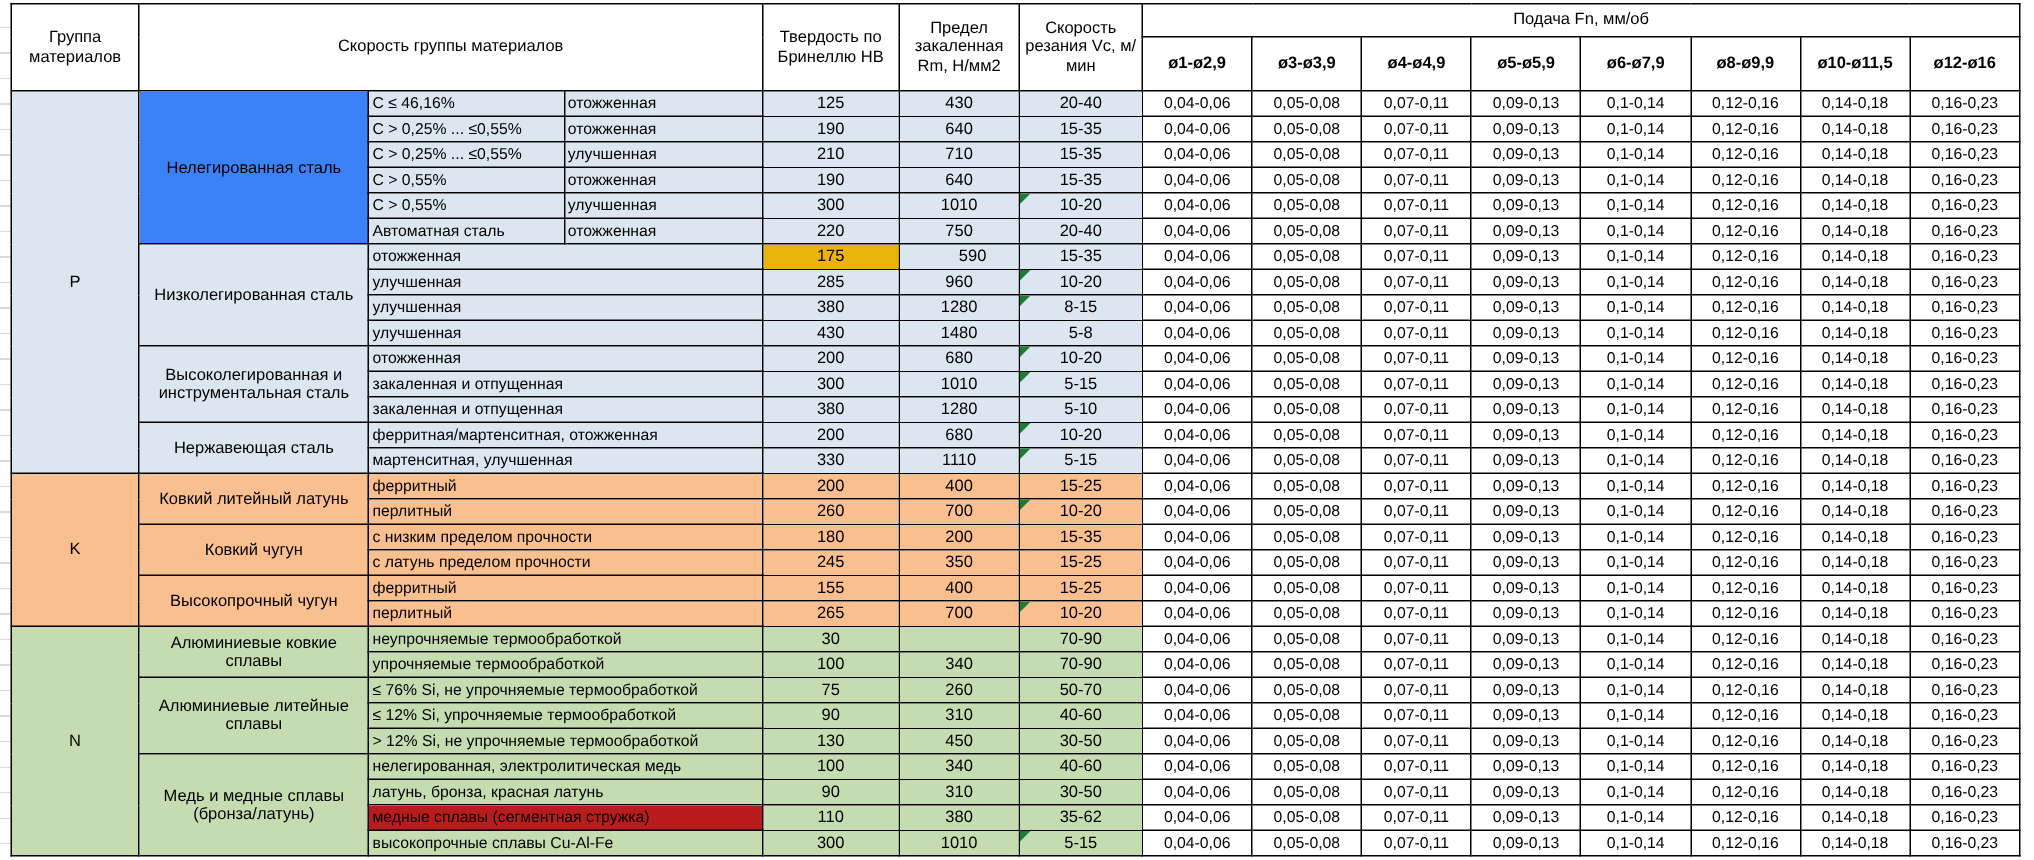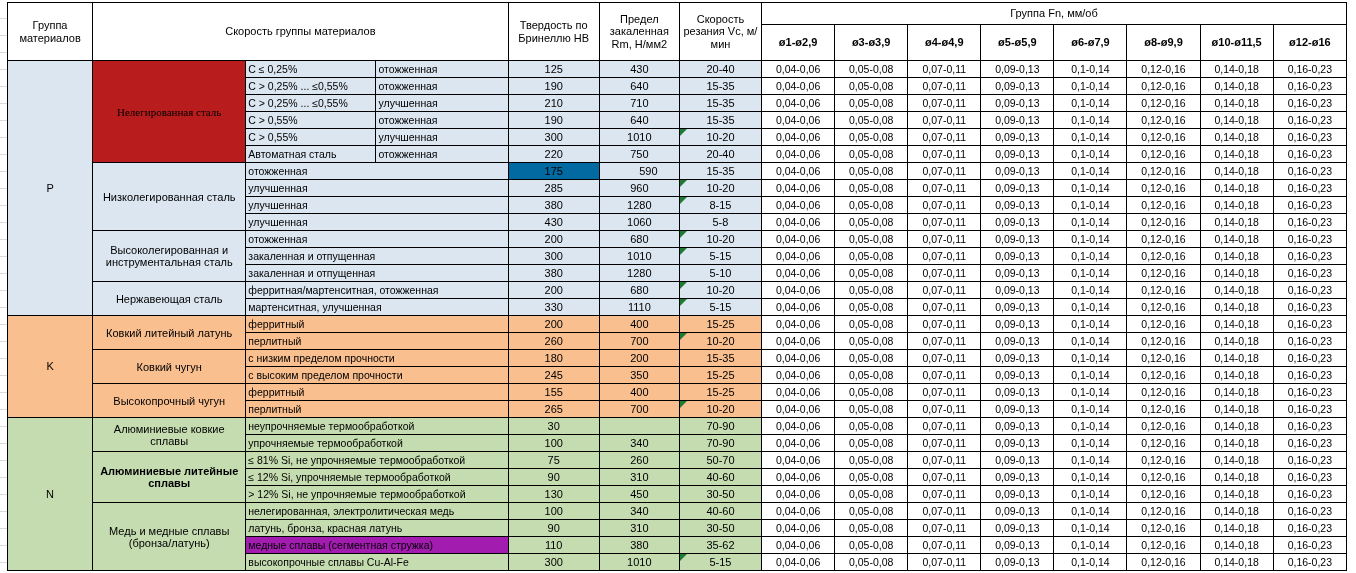--- a/index.html
+++ b/index.html
@@ -48,38 +48,38 @@
         <col style="width:73px">
         <col style="width:73px">
     </colgroup>
     <thead>
       <tr class="hdr-top">
         <th rowspan="2">Группа материалов</th>
         <th rowspan="2" colspan="3">Скорость группы материалов</th>
         <th rowspan="2">Твердость по Бринеллю HB</th>
         <th rowspan="2">Предел закаленная Rm, Н/мм2</th>
         <th rowspan="2">Скорость резания Vc, м/мин</th>
-        <th colspan="8">Группа Fn, мм/об</th>
+        <th colspan="8">Подача Fn, мм/об</th>
       </tr>
       <tr class="hdr-dia">
         <th>ø1-ø2,9</th>
         <th>ø3-ø3,9</th>
         <th>ø4-ø4,9</th>
         <th>ø5-ø5,9</th>
         <th>ø6-ø7,9</th>
         <th>ø8-ø9,9</th>
         <th>ø10-ø11,5</th>
         <th>ø12-ø16</th>
       </tr>
     </thead>
     <tbody id="table-body">
         <tr>
           <td class="group-cell" rowspan="15" style="background: rgb(220, 230, 241);">P</td>
-          <td class="subgroup-cell" rowspan="6" style="background: #b91c1c; font-family: Liberation Serif, serif;">Нелегированная сталь</td>
-          <td class="detail-cell" style="background: rgb(220, 230, 241);">C ≤ 0,25%</td>
+          <td class="subgroup-cell" rowspan="6" style="background: #3b82f6;">Нелегированная сталь</td>
+          <td class="detail-cell" style="background: rgb(220, 230, 241);">C ≤ 46,16%</td>
           <td class="detail-cell" style="background: rgb(220, 230, 241);">отожженная</td>
           <td class="num-cell" style="background: rgb(220, 230, 241);"><span>125</span></td>
           <td class="num-cell" style="background: rgb(220, 230, 241);"><span>430</span></td>
           <td class="num-cell" style="background: rgb(220, 230, 241);"><span>20-40</span></td>
           <td class="feed-cell">0,04-0,06</td>
           <td class="feed-cell">0,05-0,08</td>
           <td class="feed-cell">0,07-0,11</td>
           <td class="feed-cell">0,09-0,13</td>
           <td class="feed-cell">0,1-0,14</td>
           <td class="feed-cell">0,12-0,16</td>
@@ -157,21 +157,21 @@
           <td class="feed-cell">0,07-0,11</td>
           <td class="feed-cell">0,09-0,13</td>
           <td class="feed-cell">0,1-0,14</td>
           <td class="feed-cell">0,12-0,16</td>
           <td class="feed-cell">0,14-0,18</td>
           <td class="feed-cell">0,16-0,23</td>
         </tr>
         <tr>
           <td class="subgroup-cell" rowspan="4" style="background: rgb(220, 230, 241);">Низколегированная сталь</td>
           <td class="detail-cell" colspan="2" style="background: rgb(220, 230, 241);">отожженная</td>
-          <td class="num-cell" style="background: #0369a1; margin-top: 36px;"><span>175</span></td>
+          <td class="num-cell" style="background: #eab308; margin-top: 36px;"><span>175</span></td>
           <td class="num-cell" style="background: rgb(220, 230, 241); padding-left: 20px;"><span>590</span></td>
           <td class="num-cell" style="background: rgb(220, 230, 241);"><span>15-35</span></td>
           <td class="feed-cell">0,04-0,06</td>
           <td class="feed-cell">0,05-0,08</td>
           <td class="feed-cell">0,07-0,11</td>
           <td class="feed-cell">0,09-0,13</td>
           <td class="feed-cell">0,1-0,14</td>
           <td class="feed-cell">0,12-0,16</td>
           <td class="feed-cell">0,14-0,18</td>
           <td class="feed-cell">0,16-0,23</td>
@@ -200,21 +200,21 @@
           <td class="feed-cell">0,07-0,11</td>
           <td class="feed-cell">0,09-0,13</td>
           <td class="feed-cell">0,1-0,14</td>
           <td class="feed-cell">0,12-0,16</td>
           <td class="feed-cell">0,14-0,18</td>
           <td class="feed-cell">0,16-0,23</td>
         </tr>
         <tr>
           <td class="detail-cell" colspan="2" style="background: rgb(220, 230, 241);">улучшенная</td>
           <td class="num-cell" style="background: rgb(220, 230, 241);"><span>430</span></td>
-          <td class="num-cell" style="background: rgb(220, 230, 241);"><span>1060</span></td>
+          <td class="num-cell" style="background: rgb(220, 230, 241);"><span>1480</span></td>
           <td class="num-cell" style="background: rgb(220, 230, 241);"><span>5-8</span></td>
           <td class="feed-cell">0,04-0,06</td>
           <td class="feed-cell">0,05-0,08</td>
           <td class="feed-cell">0,07-0,11</td>
           <td class="feed-cell">0,09-0,13</td>
           <td class="feed-cell">0,1-0,14</td>
           <td class="feed-cell">0,12-0,16</td>
           <td class="feed-cell">0,14-0,18</td>
           <td class="feed-cell">0,16-0,23</td>
         </tr>
@@ -329,21 +329,21 @@
           <td class="feed-cell">0,04-0,06</td>
           <td class="feed-cell">0,05-0,08</td>
           <td class="feed-cell">0,07-0,11</td>
           <td class="feed-cell">0,09-0,13</td>
           <td class="feed-cell">0,1-0,14</td>
           <td class="feed-cell">0,12-0,16</td>
           <td class="feed-cell">0,14-0,18</td>
           <td class="feed-cell">0,16-0,23</td>
         </tr>
         <tr>
-          <td class="detail-cell" colspan="2" style="background: rgb(250, 191, 143);">с высоким пределом прочности</td>
+          <td class="detail-cell" colspan="2" style="background: rgb(250, 191, 143);">с латунь пределом прочности</td>
           <td class="num-cell" style="background: rgb(250, 191, 143);"><span>245</span></td>
           <td class="num-cell" style="background: rgb(250, 191, 143);"><span>350</span></td>
           <td class="num-cell" style="background: rgb(250, 191, 143);"><span>15-25</span></td>
           <td class="feed-cell">0,04-0,06</td>
           <td class="feed-cell">0,05-0,08</td>
           <td class="feed-cell">0,07-0,11</td>
           <td class="feed-cell">0,09-0,13</td>
           <td class="feed-cell">0,1-0,14</td>
           <td class="feed-cell">0,12-0,16</td>
           <td class="feed-cell">0,14-0,18</td>
@@ -402,22 +402,22 @@
           <td class="feed-cell">0,04-0,06</td>
           <td class="feed-cell">0,05-0,08</td>
           <td class="feed-cell">0,07-0,11</td>
           <td class="feed-cell">0,09-0,13</td>
           <td class="feed-cell">0,1-0,14</td>
           <td class="feed-cell">0,12-0,16</td>
           <td class="feed-cell">0,14-0,18</td>
           <td class="feed-cell">0,16-0,23</td>
         </tr>
         <tr>
-          <td class="subgroup-cell" rowspan="3" style="background: rgb(197, 220, 176); font-weight: bold;">Алюминиевые литейные сплавы</td>
-          <td class="detail-cell" colspan="2" style="background: rgb(197, 220, 176);">≤ 81% Si, не упрочняемые термообработкой</td>
+          <td class="subgroup-cell" rowspan="3" style="background: rgb(197, 220, 176);">Алюминиевые литейные сплавы</td>
+          <td class="detail-cell" colspan="2" style="background: rgb(197, 220, 176);">≤ 76% Si, не упрочняемые термообработкой</td>
           <td class="num-cell" style="background: rgb(197, 220, 176);"><span>75</span></td>
           <td class="num-cell" style="background: rgb(197, 220, 176);"><span>260</span></td>
           <td class="num-cell" style="background: rgb(197, 220, 176);"><span>50-70</span></td>
           <td class="feed-cell">0,04-0,06</td>
           <td class="feed-cell">0,05-0,08</td>
           <td class="feed-cell">0,07-0,11</td>
           <td class="feed-cell">0,09-0,13</td>
           <td class="feed-cell">0,1-0,14</td>
           <td class="feed-cell">0,12-0,16</td>
           <td class="feed-cell">0,14-0,18</td>
@@ -474,21 +474,21 @@
           <td class="feed-cell">0,04-0,06</td>
           <td class="feed-cell">0,05-0,08</td>
           <td class="feed-cell">0,07-0,11</td>
           <td class="feed-cell">0,09-0,13</td>
           <td class="feed-cell">0,1-0,14</td>
           <td class="feed-cell">0,12-0,16</td>
           <td class="feed-cell">0,14-0,18</td>
           <td class="feed-cell">0,16-0,23</td>
         </tr>
         <tr>
-          <td class="detail-cell" colspan="2" style="background: #a21caf;">медные сплавы (сегментная стружка)</td>
+          <td class="detail-cell" colspan="2" style="background: #b91c1c;">медные сплавы (сегментная стружка)</td>
           <td class="num-cell" style="background: rgb(197, 220, 176);"><span>110</span></td>
           <td class="num-cell" style="background: rgb(197, 220, 176);"><span>380</span></td>
           <td class="num-cell" style="background: rgb(197, 220, 176);"><span>35-62</span></td>
           <td class="feed-cell">0,04-0,06</td>
           <td class="feed-cell">0,05-0,08</td>
           <td class="feed-cell">0,07-0,11</td>
           <td class="feed-cell">0,09-0,13</td>
           <td class="feed-cell">0,1-0,14</td>
           <td class="feed-cell">0,12-0,16</td>
           <td class="feed-cell">0,14-0,18</td>

